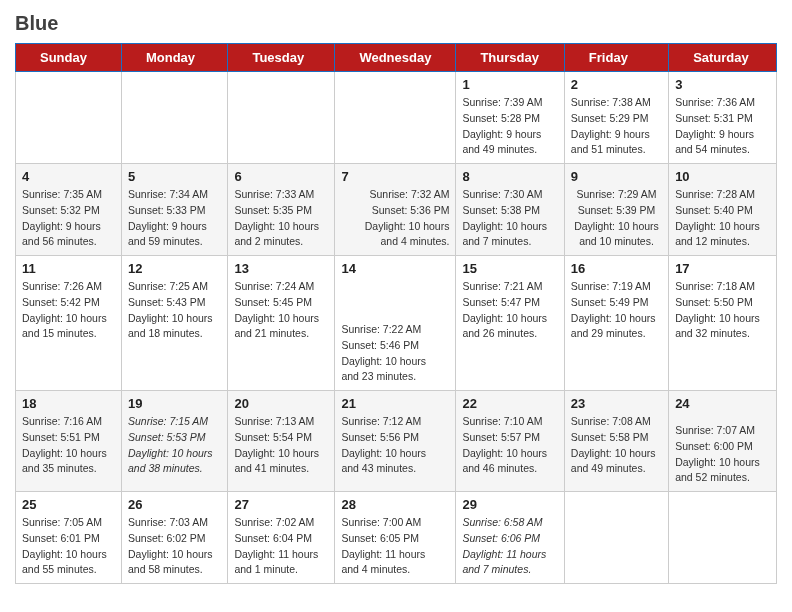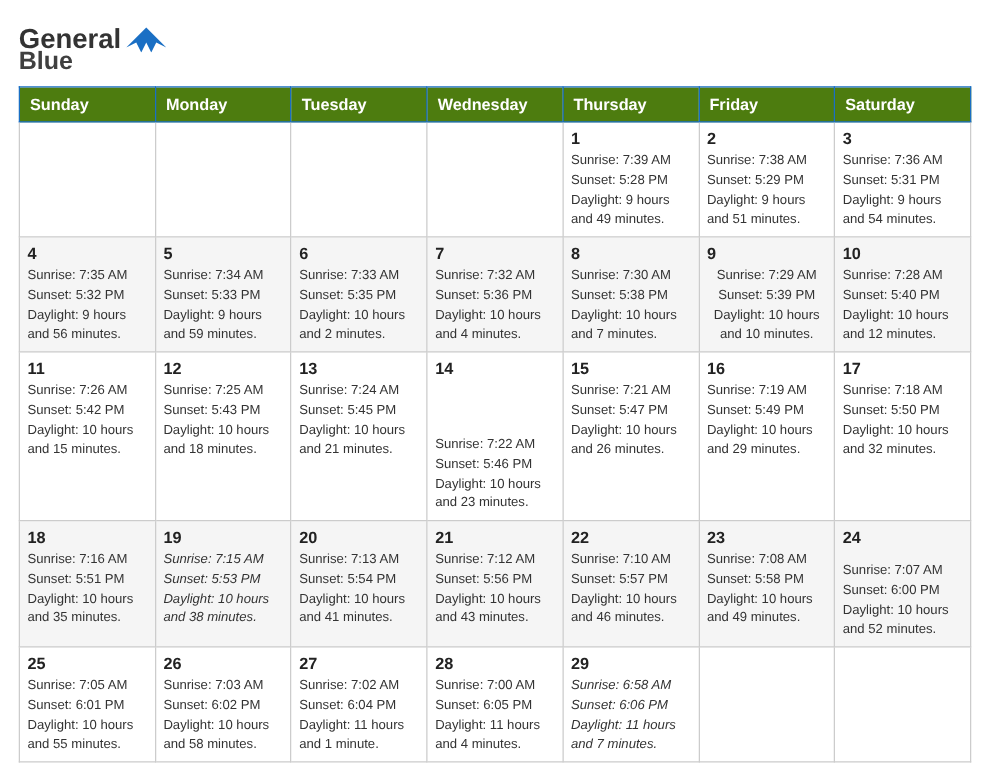--- a/index.html
+++ b/index.html
@@ -38,24 +38,24 @@
     .title-area h2 {
       font-size: 18px;
       font-weight: normal;
       color: #444;
     }
     .calendar {
       width: 100%;
       border-collapse: collapse;
     }
     .calendar th {
-      background-color: #4d7c0f;
+      background-color: #b91c1c;
       color: #fff;
       text-align: left;
-      padding: 6px 8px;
+      padding: 6px 24px;
       font-size: 13px;
       font-weight: bold;
       border: 1px solid #1a6fc4;
     }
     .calendar td {
       vertical-align: top;
       padding: 5px 6px;
       border: 1px solid #ccc;
       width: calc(100% / 7);
       font-size: 11px;
@@ -79,26 +79,20 @@
     }
     .empty-cell {
       background: #f9f9f9;
     }
   </style>
 </head>
 <body>
 
 <div class="header-area">
   <div class="logo">
-    <div class="logo-row">
-      <span style="font-size:22px;font-weight:bold;color:#333;">General</span>
-      <svg width="32" height="22" viewBox="0 0 32 22">
-        <polygon points="16,2 32,18 24,14 20,22 16,14 12,22 8,14 0,18" fill="#1a6fc4"></polygon>
-      </svg>
-    </div>
     <span style="font-size:20px;font-weight:bold;color:#404040;margin-top:-6px;">Blue</span>
   </div>
   <div class="title-area">
     <h1></h1>
     <h2></h2>
   </div>
 </div>
 
 <table class="calendar">
   <thead>
@@ -157,21 +151,21 @@
         </td>
         <td>
           <div class="day-number">6</div>
           <div class="day-info" style="white-space: pre-line;">Sunrise: 7:33 AM
 Sunset: 5:35 PM
 Daylight: 10 hours
 and 2 minutes.</div>
         </td>
         <td>
           <div class="day-number">7</div>
-          <div class="day-info" style="white-space: pre-line;">Sunrise: 7:32 AM
+          <div class="day-info" style="white-space: pre-line; text-align: right;">Sunrise: 7:32 AM
 Sunset: 5:36 PM
 Daylight: 10 hours
 and 4 minutes.</div>
         </td>
         <td>
           <div class="day-number">8</div>
           <div class="day-info" style="white-space: pre-line;">Sunrise: 7:30 AM
 Sunset: 5:38 PM
 Daylight: 10 hours
 and 7 minutes.</div>

